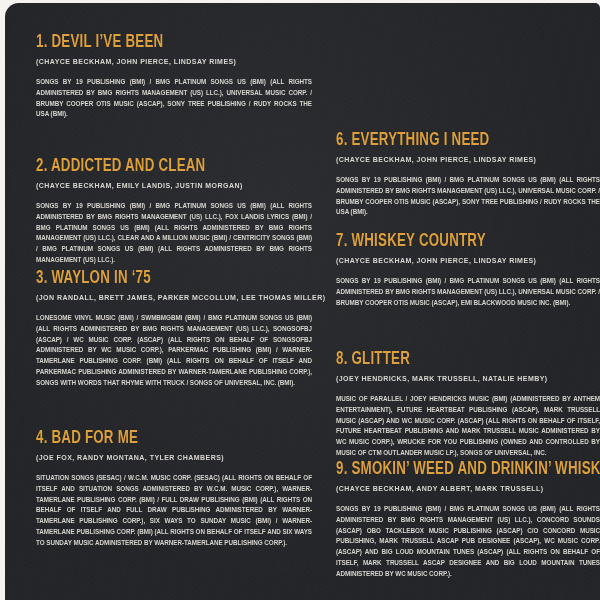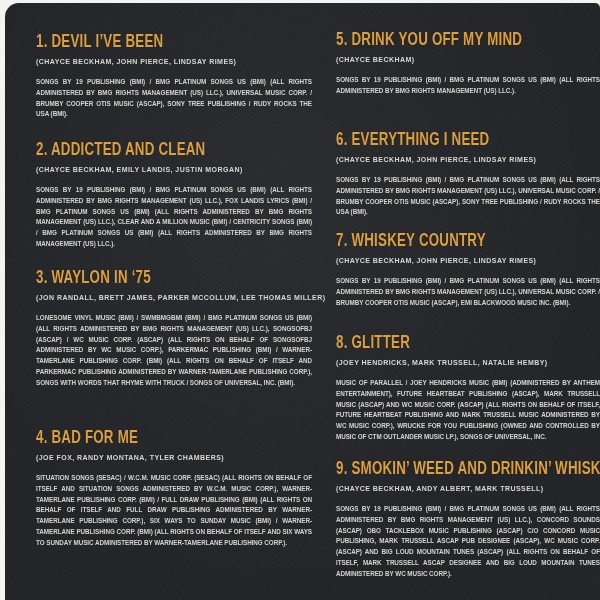--- a/index.html
+++ b/index.html
@@ -63,21 +63,21 @@
 <div class="page">
 
   <div class="col col-left">
 
     <div class="track" style="top:28px">
       <div class="heading">1. DEVIL I’VE BEEN</div>
       <div class="writers">(CHAYCE BECKHAM, JOHN PIERCE, LINDSAY RIMES)</div>
       <div class="credits">SONGS BY 19 PUBLISHING (BMI) / BMG PLATINUM SONGS US (BMI) (ALL RIGHTS ADMINISTERED BY BMG RIGHTS MANAGEMENT (US) LLC.), UNIVERSAL MUSIC CORP. / BRUMBY COOPER OTIS MUSIC (ASCAP), SONY TREE PUBLISHING / RUDY ROCKS THE USA (BMI).</div>
     </div>
 
-    <div class="track" style="top:136px">
+    <div class="track" style="top:152px">
       <div class="heading">2. ADDICTED AND CLEAN</div>
       <div class="writers">(CHAYCE BECKHAM, EMILY LANDIS, JUSTIN MORGAN)</div>
       <div class="credits">SONGS BY 19 PUBLISHING (BMI) / BMG PLATINUM SONGS US (BMI) (ALL RIGHTS ADMINISTERED BY BMG RIGHTS MANAGEMENT (US) LLC.), FOX LANDIS LYRICS (BMI) / BMG PLATINUM SONGS US (BMI) (ALL RIGHTS ADMINISTERED BY BMG RIGHTS MANAGEMENT (US) LLC.), CLEAR AND A MILLION MUSIC (BMI) / CENTRICITY SONGS (BMI) / BMG PLATINUM SONGS US (BMI) (ALL RIGHTS ADMINISTERED BY BMG RIGHTS MANAGEMENT (US) LLC.).</div>
     </div>
 
     <div class="track" style="top:264px">
       <div class="heading">3. WAYLON IN ‘75</div>
       <div class="writers">(JON RANDALL, BRETT JAMES, PARKER MCCOLLUM, LEE THOMAS MILLER)</div>
       <div class="credits">LONESOME VINYL MUSIC (BMI) / SWMBMGBMI (BMI) / BMG PLATINUM SONGS US (BMI) (ALL RIGHTS ADMINISTERED BY BMG RIGHTS MANAGEMENT (US) LLC.), SONGSOFBJ (ASCAP) / WC MUSIC CORP. (ASCAP) (ALL RIGHTS ON BEHALF OF SONGSOFBJ ADMINISTERED BY WC MUSIC CORP.), PARKERMAC PUBLISHING (BMI) / WARNER-TAMERLANE PUBLISHING CORP. (BMI) (ALL RIGHTS ON BEHALF OF ITSELF AND PARKERMAC PUBLISHING ADMINISTERED BY WARNER-TAMERLANE PUBLISHING CORP.), SONGS WITH WORDS THAT RHYME WITH TRUCK / SONGS OF UNIVERSAL, INC. (BMI).</div>
     </div>
@@ -85,39 +85,34 @@
     <div class="track" style="top:424px">
       <div class="heading">4. BAD FOR ME</div>
       <div class="writers">(JOE FOX, RANDY MONTANA, TYLER CHAMBERS)</div>
       <div class="credits">SITUATION SONGS (SESAC) / W.C.M. MUSIC CORP. (SESAC) (ALL RIGHTS ON BEHALF OF ITSELF AND SITUATION SONGS ADMINISTERED BY W.C.M. MUSIC CORP.), WARNER-TAMERLANE PUBLISHING CORP. (BMI) / FULL DRAW PUBLISHING (BMI) (ALL RIGHTS ON BEHALF OF ITSELF AND FULL DRAW PUBLISHING ADMINISTERED BY WARNER-TAMERLANE PUBLISHING CORP.), SIX WAYS TO SUNDAY MUSIC (BMI) / WARNER-TAMERLANE PUBLISHING CORP. (BMI) (ALL RIGHTS ON BEHALF OF ITSELF AND SIX WAYS TO SUNDAY MUSIC ADMINISTERED BY WARNER-TAMERLANE PUBLISHING CORP.).</div>
     </div>
 
   </div>
 
   <div class="col col-right">
 
-    <div class="track" style="top:26px">
-      <div class="heading">5. DRINK YOU OFF MY MIND</div>
-      <div class="writers">(CHAYCE BECKHAM)</div>
-      <div class="credits">SONGS BY 19 PUBLISHING (BMI) / BMG PLATINUM SONGS US (BMI) (ALL RIGHTS ADMINISTERED BY BMG RIGHTS MANAGEMENT (US) LLC.).</div>
-    </div>
 
     <div class="track" style="top:126px">
       <div class="heading">6. EVERYTHING I NEED</div>
       <div class="writers">(CHAYCE BECKHAM, JOHN PIERCE, LINDSAY RIMES)</div>
       <div class="credits">SONGS BY 19 PUBLISHING (BMI) / BMG PLATINUM SONGS US (BMI) (ALL RIGHTS ADMINISTERED BY BMG RIGHTS MANAGEMENT (US) LLC.), UNIVERSAL MUSIC CORP. / BRUMBY COOPER OTIS MUSIC (ASCAP), SONY TREE PUBLISHING / RUDY ROCKS THE USA (BMI).</div>
     </div>
 
     <div class="track" style="top:227px">
       <div class="heading">7. WHISKEY COUNTRY</div>
       <div class="writers">(CHAYCE BECKHAM, JOHN PIERCE, LINDSAY RIMES)</div>
       <div class="credits">SONGS BY 19 PUBLISHING (BMI) / BMG PLATINUM SONGS US (BMI) (ALL RIGHTS ADMINISTERED BY BMG RIGHTS MANAGEMENT (US) LLC.), UNIVERSAL MUSIC CORP. / BRUMBY COOPER OTIS MUSIC (ASCAP), EMI BLACKWOOD MUSIC INC. (BMI).</div>
     </div>
 
-    <div class="track" style="top:329px">
+    <div class="track" style="top:345px">
       <div class="heading">8. GLITTER</div>
       <div class="writers">(JOEY HENDRICKS, MARK TRUSSELL, NATALIE HEMBY)</div>
       <div class="credits">MUSIC OF PARALLEL / JOEY HENDRICKS MUSIC (BMI) (ADMINISTERED BY ANTHEM ENTERTAINMENT), FUTURE HEARTBEAT PUBLISHING (ASCAP), MARK TRUSSELL MUSIC (ASCAP) AND WC MUSIC CORP. (ASCAP) (ALL RIGHTS ON BEHALF OF ITSELF, FUTURE HEARTBEAT PUBLISHING AND MARK TRUSSELL MUSIC ADMINISTERED BY WC MUSIC CORP.), WRUCKE FOR YOU PUBLISHING (OWNED AND CONTROLLED BY MUSIC OF CTM OUTLANDER MUSIC LP.), SONGS OF UNIVERSAL, INC.</div>
     </div>
 
     <div class="track" style="top:455px">
       <div class="heading">9. SMOKIN’ WEED AND DRINKIN’ WHISKEY</div>
       <div class="writers">(CHAYCE BECKHAM, ANDY ALBERT, MARK TRUSSELL)</div>
       <div class="credits">SONGS BY 19 PUBLISHING (BMI) / BMG PLATINUM SONGS US (BMI) (ALL RIGHTS ADMINISTERED BY BMG RIGHTS MANAGEMENT (US) LLC.), CONCORD SOUNDS (ASCAP) OBO TACKLEBOX MUSIC PUBLISHING (ASCAP) C/O CONCORD MUSIC PUBLISHING, MARK TRUSSELL ASCAP PUB DESIGNEE (ASCAP), WC MUSIC CORP. (ASCAP) AND BIG LOUD MOUNTAIN TUNES (ASCAP) (ALL RIGHTS ON BEHALF OF ITSELF, MARK TRUSSELL ASCAP DESIGNEE AND BIG LOUD MOUNTAIN TUNES ADMINISTERED BY WC MUSIC CORP.).</div>
     </div>

